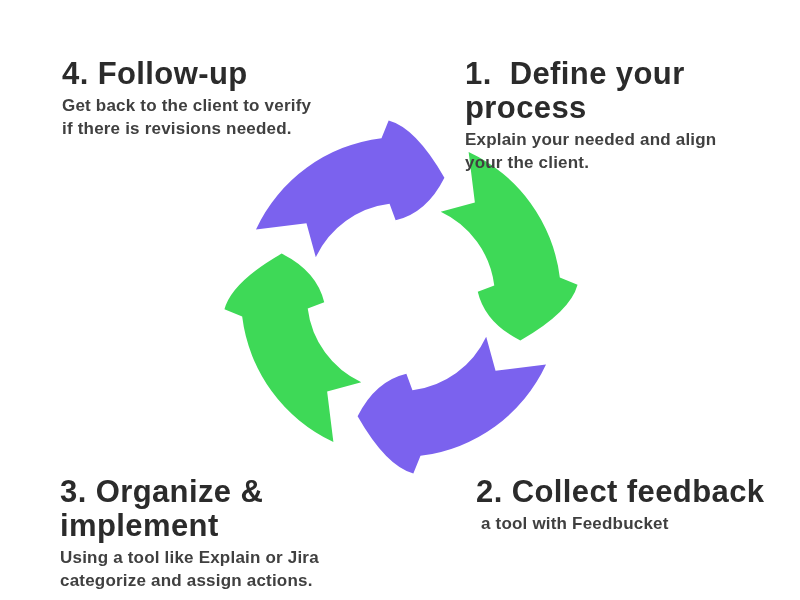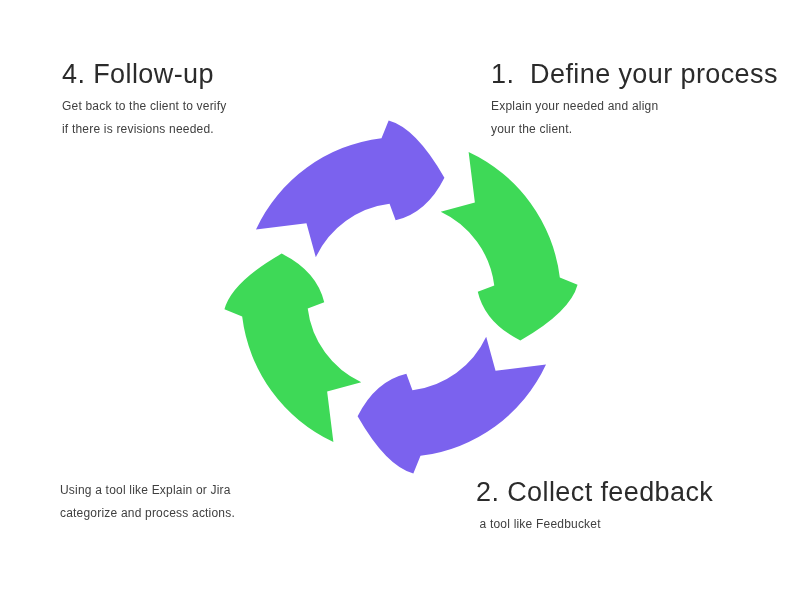--- a/index.html
+++ b/index.html
@@ -19,39 +19,39 @@
     position: absolute;
     left: 201px;
     top: 97px;
     width: 400px;
     height: 400px;
   }
   .step {
     position: absolute;
   }
   .step-title {
-    font-size: 27px;
+    font-size: 31px;
     line-height: 34px;
-    font-weight: 400;
+    font-weight: 700;
     color: #2b2b2b;
     letter-spacing: 0.4px;
     white-space: pre-wrap;
   }
   .step-body {
     margin-top: 4px;
   }
   .step-line {
-    font-size: 12px;
+    font-size: 17px;
     line-height: 22.5px;
-    font-weight: 400;
+    font-weight: 700;
     color: #404040;
     letter-spacing: 0.2px;
     white-space: pre-wrap;
   }
-  .step-1 { left: 491px; top: 57px;  width: 300px; }
+  .step-1 { left: 465px; top: 57px;  width: 300px; }
   .step-2 { left: 476px; top: 475px; width: 300px; }
   .step-3 { left: 60px;  top: 475px; width: 340px; }
   .step-4 { left: 62px;  top: 57px;  width: 310px; }
 </style>
 </head>
 <body>
 
 <div class="canvas">
 
   <svg class="cycle-svg" viewBox="-200 -200 400 400" xmlns="http://www.w3.org/2000/svg">
@@ -98,28 +98,29 @@
     <div class="step-title">1.  Define your process</div>
     <div class="step-body">
       <div class="step-line">Explain your needed and align</div>
       <div class="step-line">your the client.</div>
     </div>
   </div>
 
   <div class="step step-2">
     <div class="step-title">2. Collect feedback</div>
     <div class="step-body">
-      <div class="step-line"> a tool like Feedbucket</div>
+      <div class="step-line"> a tool with Feedbucket</div>
     </div>
   </div>
 
   <div class="step step-3">
+    <div class="step-title">3. Organize &amp; implement</div>
     <div class="step-body">
       <div class="step-line">Using a tool like Explain or Jira</div>
-      <div class="step-line">categorize and process actions.</div>
+      <div class="step-line">categorize and assign actions.</div>
     </div>
   </div>
 
   <div class="step step-4">
     <div class="step-title">4. Follow-up</div>
     <div class="step-body">
       <div class="step-line">Get back to the client to verify</div>
       <div class="step-line">if there is revisions needed.</div>
     </div>
   </div>

